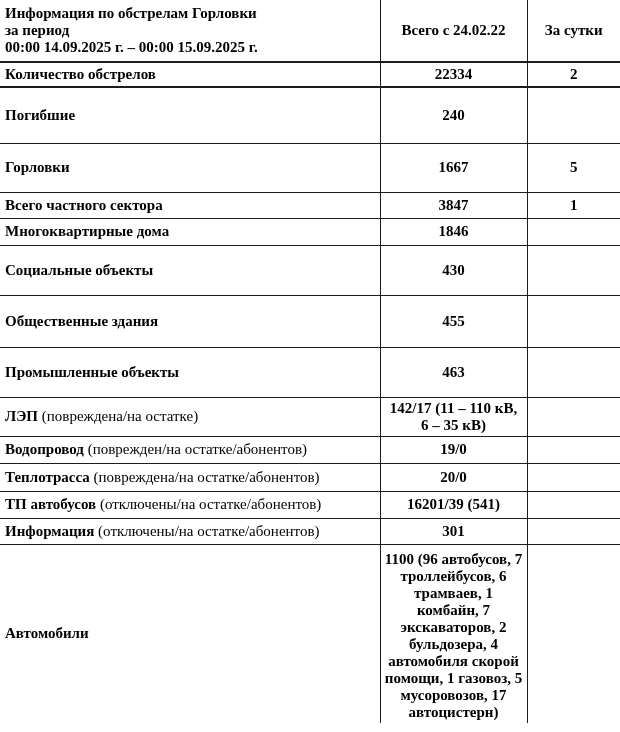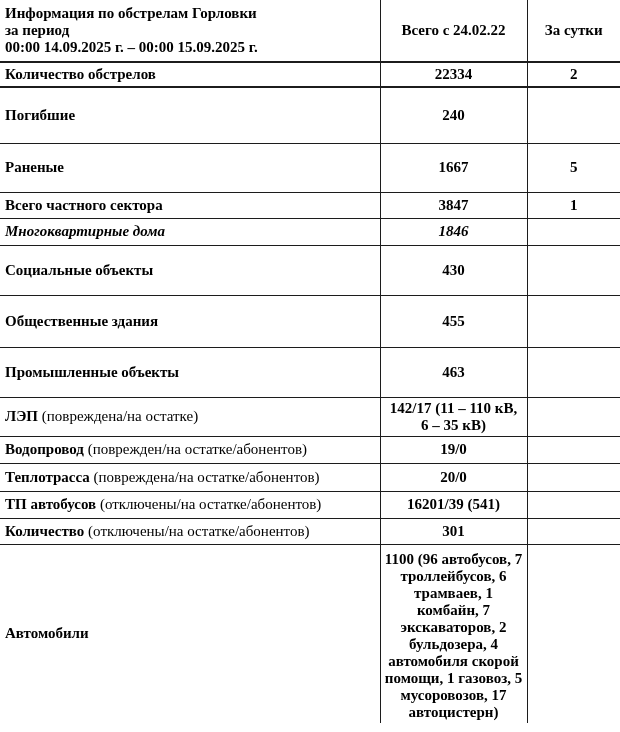--- a/index.html
+++ b/index.html
@@ -35,21 +35,21 @@
   tr.r15 td{border-bottom:none;vertical-align:top;}
   tr.r15 td.c1{vertical-align:middle;}
   tr.r15 td.c2{padding-top:6px;}
   .n{font-weight:normal;text-align:right;}
   
   tr.thead{height:62px;}
   tr.r1{height:25px;}
   tr.r2{height:56px;}
   tr.r3{height:49px;}
   tr.r4{height:26px;}
-  tr.r5{height:27px;font-style:italic;}
+  tr.r5{height:27px;}
   tr.r6{height:50px;padding-left:24px;}
   tr.r7{height:52px;}
   tr.r8{height:50px;}
   tr.r9{height:36px;}
   tr.r10{height:27px;}
   tr.r11{height:27px;}
   tr.r12{height:28px;}
   tr.r13{height:27px;}
   tr.r14{height:26px;}
   tr.r15{height:164px;}
@@ -81,21 +81,21 @@
     <td class="c3">2</td>
   </tr>
 
   <tr class="r2">
     <td class="c1"><span>Погибшие</span><span class="n"></span></td>
     <td class="c2">240</td>
     <td class="c3"></td>
   </tr>
 
   <tr class="r3">
-    <td class="c1"><span>Раненые</span><span class="n"></span></td>
+    <td class="c1"><span>Горловки</span><span class="n"></span></td>
     <td class="c2">1667</td>
     <td class="c3">5</td>
   </tr>
 
   <tr class="r4">
     <td class="c1"><span>Всего частного сектора</span><span class="n"></span></td>
     <td class="c2">3847</td>
     <td class="c3">1</td>
   </tr>
 
@@ -142,21 +142,21 @@
     <td class="c3"></td>
   </tr>
 
   <tr class="r13">
     <td class="c1"><span>ТП автобусов</span><span class="n"> (отключены/на остатке/абонентов)</span></td>
     <td class="c2">16201/39 (541)</td>
     <td class="c3"></td>
   </tr>
 
   <tr class="r14">
-    <td class="c1"><span>Количество</span><span class="n"> (отключены/на остатке/абонентов)</span></td>
+    <td class="c1"><span>Информация</span><span class="n"> (отключены/на остатке/абонентов)</span></td>
     <td class="c2">301</td>
     <td class="c3"></td>
   </tr>
 
   <tr class="r15">
     <td class="c1"><span>Автомобили</span><span class="n"></span></td>
     <td class="c2">1100 (96 автобусов, 7 троллейбусов, 6 трамваев, 1 комбайн, 7 экскаваторов, 2 бульдозера, 4 автомобиля скорой помощи, 1 газовоз, 5 мусоровозов, 17 автоцистерн)</td>
     <td class="c3"></td>
   </tr>
 </tbody>

